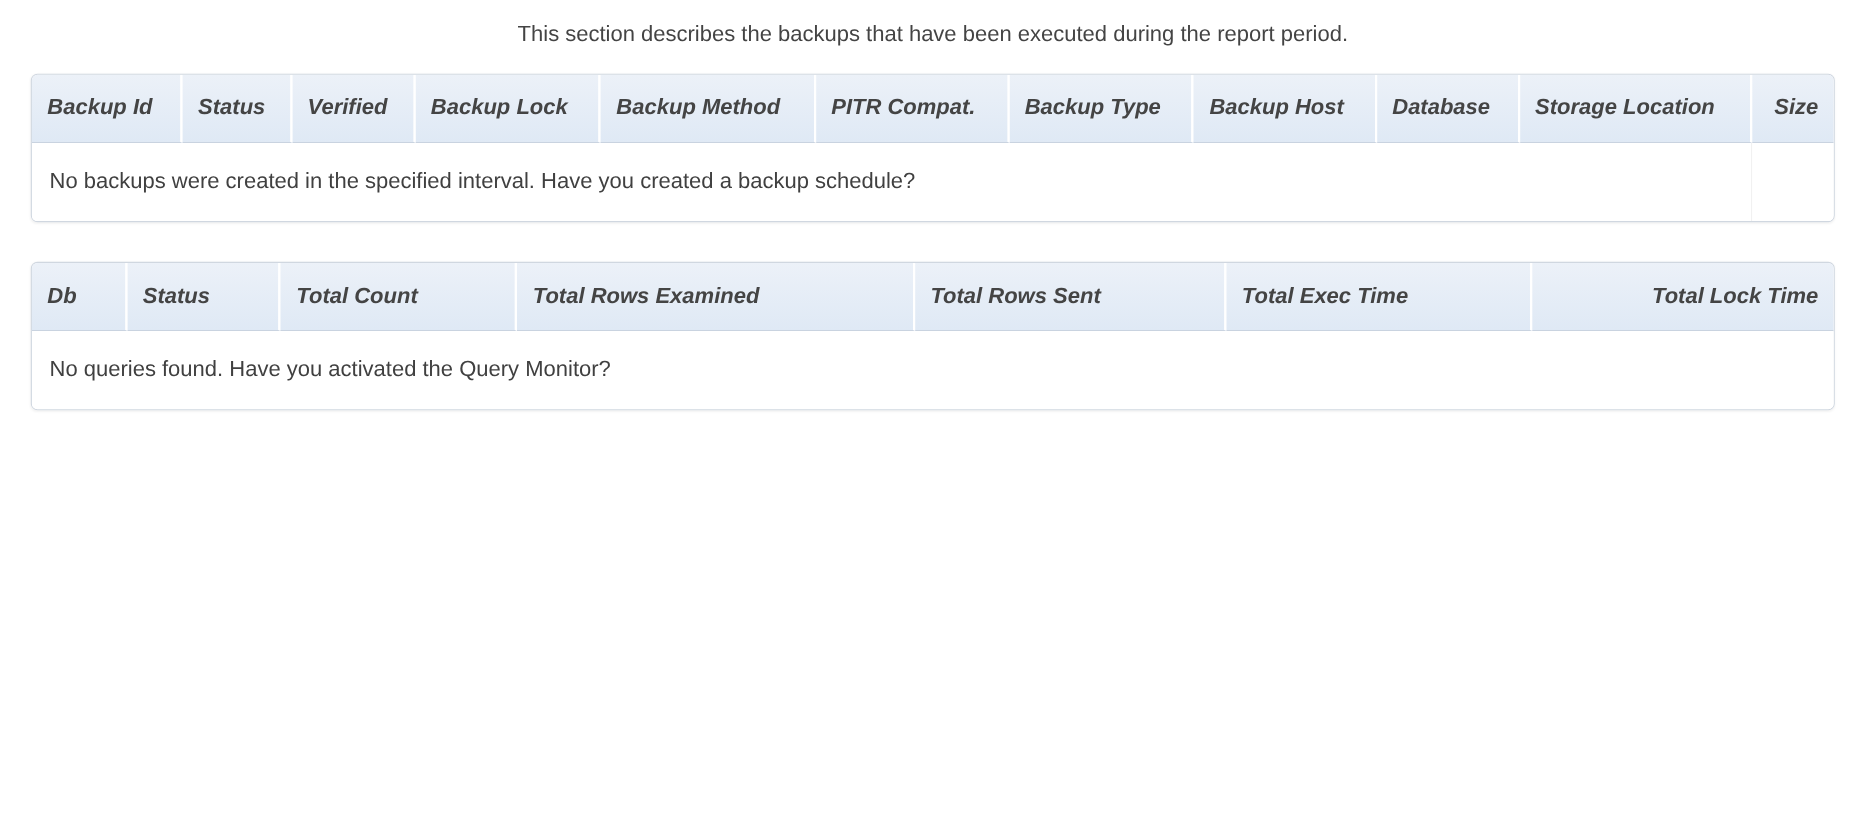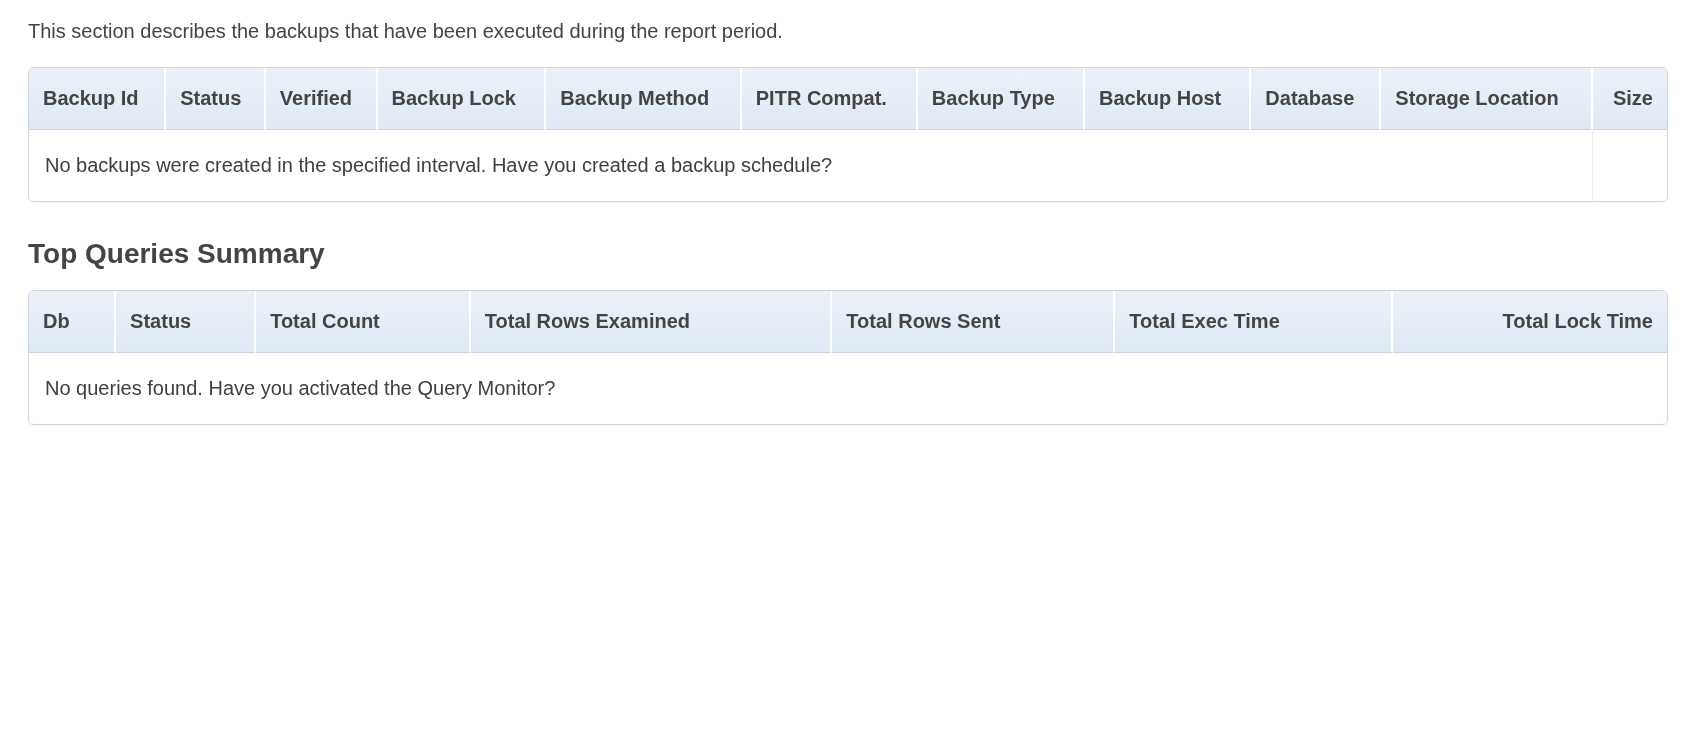--- a/index.html
+++ b/index.html
@@ -17,20 +17,21 @@
     font-size: 28px;
     font-weight: bold;
     color: #444;
     margin: 8px 0 20px 0;
   }
   .desc {
     font-size: 20px;
     color: #444;
     margin: 0 0 24px 0;
     font-weight: 400;
+    text-align: center;
   }
   table {
     width: 100%;
     border-collapse: separate;
     border-spacing: 0;
     border: 1px solid #d0d7e0;
     border-radius: 6px;
     overflow: hidden;
     margin-bottom: 36px;
     box-shadow: 0 1px 2px rgba(0,0,0,0.05);
@@ -38,20 +39,21 @@
   thead th {
     background: linear-gradient(#ecf1f8, #dfe9f5);
     color: #444;
     font-weight: bold;
     font-size: 20px;
     text-align: left;
     padding: 18px 14px;
     border-right: 2px solid #fff;
     border-bottom: 1px solid #c9d3e0;
     line-height: 1.25;
+    font-style: italic;
   }
   thead th:last-child {
     border-right: none;
     text-align: right;
   }
   tbody td {
     background: #fff;
     padding: 24px 16px;
     font-size: 20px;
     color: #404040;
@@ -88,21 +90,20 @@
     <tbody>
       <tr>
         <td colspan="10">No backups were created in the specified interval. Have you created a backup schedule?</td>
         <td></td>
       </tr>
     </tbody>
   </table>
 </div>
 
 <div class="section">
-  <h2>Top Queries Summary</h2>
   <table>
     <thead>
       <tr>
         <th>Db</th>
         <th>Status</th>
         <th>Total Count</th>
         <th>Total Rows Examined</th>
         <th>Total Rows Sent</th>
         <th>Total Exec Time</th>
         <th>Total Lock Time</th>

